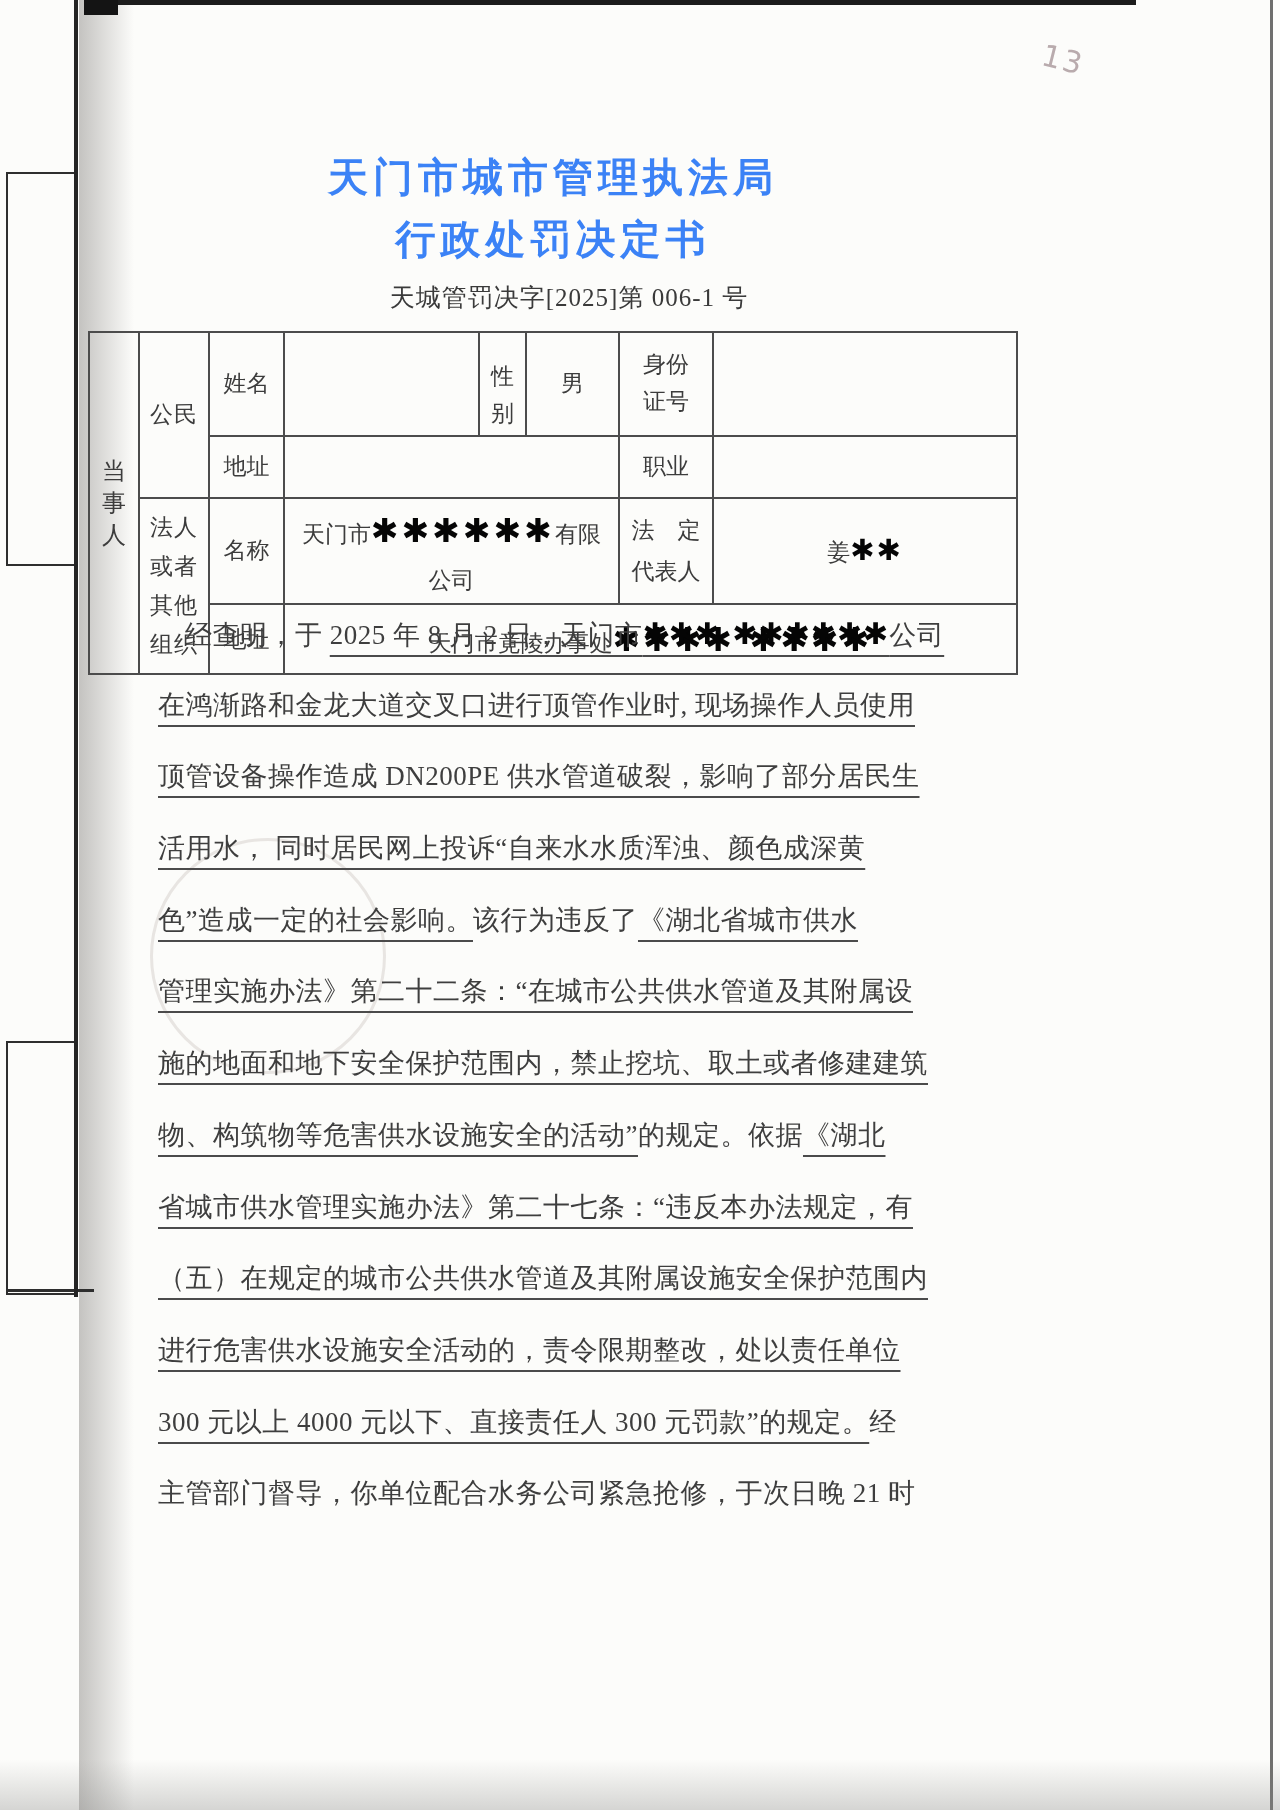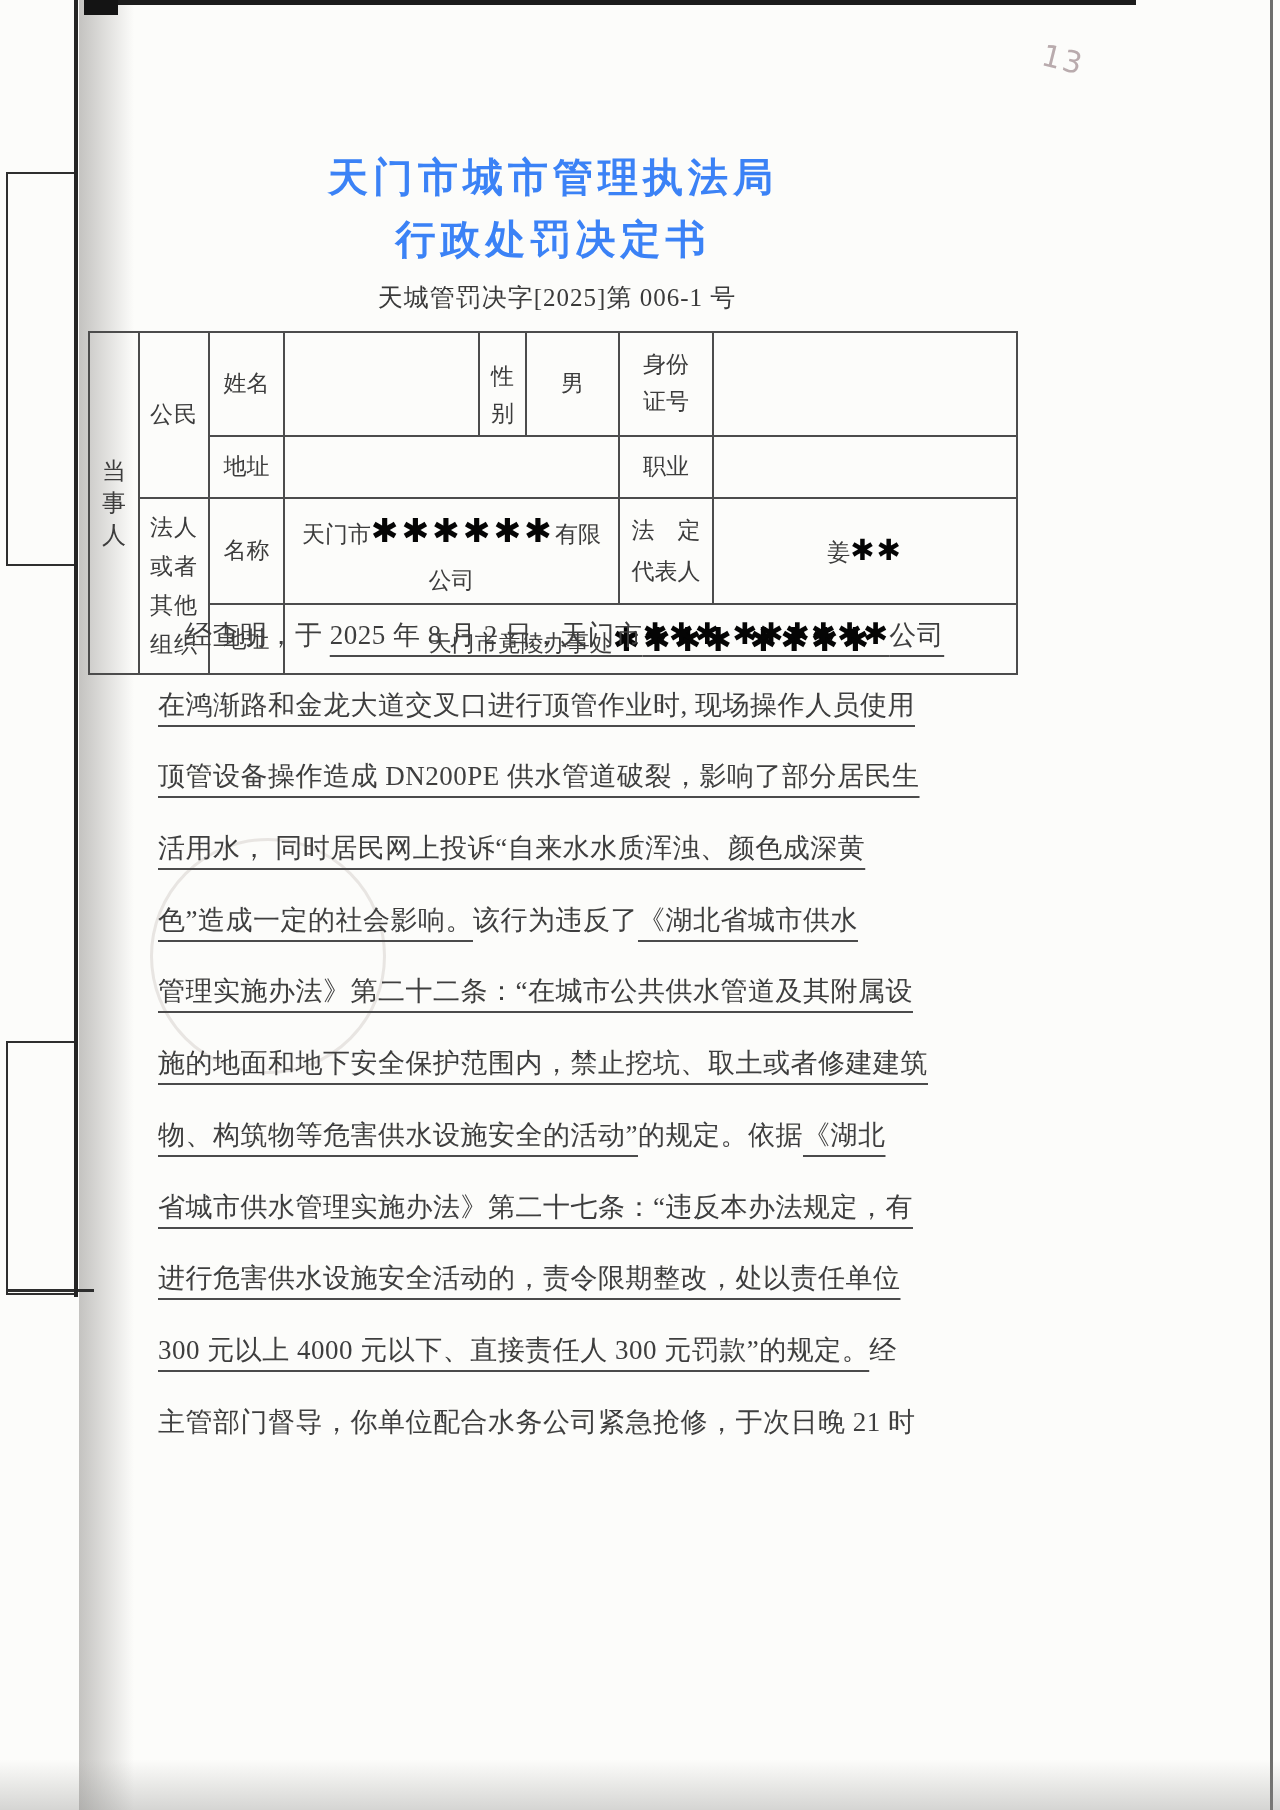--- a/index.html
+++ b/index.html
@@ -28,21 +28,21 @@
     border:3px solid rgba(165,152,140,.22);border-radius:50%;}
   .hand-number{position:absolute;left:1042px;top:42px;
     font-family:"DejaVu Sans", sans-serif;font-size:30px;color:#b9abad;
     transform:rotate(14deg);letter-spacing:2px;}
   
   .content{position:absolute;left:88px;top:0;width:930px;}
   .title{position:absolute;left:0;width:100%;text-align:center;
     font-weight:bold;color:#3b82f6;font-size:40px;letter-spacing:5px;}
   .title.t1{top:150px;}
   .title.t2{top:212px;}
-  .docno{position:absolute;left:4px;top:281px;width:100%;text-align:center;
+  .docno{position:absolute;left:16px;top:281px;width:100%;text-align:center;
     font-size:25px;letter-spacing:1px;color:#3a3a3a;}
   
   table.party{position:absolute;left:0;top:331px;border-collapse:collapse;
     table-layout:fixed;width:928px;font-size:23px;color:#3c3c3c;}
   table.party td{border:2px solid #4c4c4c;text-align:center;vertical-align:middle;
     padding:2px;overflow:hidden;}
   td.vparty div{display:flex;flex-direction:column;justify-content:space-evenly;
     height:240px;font-size:24px;}
   td.grp{letter-spacing:1px;margin-left:22px;}
   .wrapnarrow{display:inline-block;width:2.4em;line-height:1.6;}
@@ -147,19 +147,20 @@
     <div class="body-text">
         <div class="bline indent"><span class="">经查明，于 </span><span class="u">2025 年 8 月 2 日，天门市</span><span class="u stars">✱✱✱ ✱✱✱✱✱✱</span><span class="u">公司</span></div>
         <div class="bline"><span class="u">在鸿渐路和金龙大道交叉口进行顶管作业时, 现场操作人员使用</span></div>
         <div class="bline"><span class="u">顶管设备操作造成 DN200PE 供水管道破裂，影响了部分居民生</span></div>
         <div class="bline"><span class="u">活用水， 同时居民网上投诉“自来水水质浑浊、颜色成深黄</span></div>
         <div class="bline"><span class="u">色”造成一定的社会影响。</span><span class="">该行为违反了</span><span class="u">《湖北省城市供水</span></div>
         <div class="bline"><span class="u">管理实施办法》第二十二条：“在城市公共供水管道及其附属设</span></div>
         <div class="bline"><span class="u">施的地面和地下安全保护范围内，禁止挖坑、取土或者修建建筑</span></div>
         <div class="bline"><span class="u">物、构筑物等危害供水设施安全的活动”</span><span class="">的规定。依据</span><span class="u">《湖北</span></div>
         <div class="bline"><span class="u">省城市供水管理实施办法》第二十七条：“违反本办法规定，有</span></div>
+        <div class="bline"><span class="u">（五）在规定的城市公共供水管道及其附属设施安全保护范围内</span></div>
         <div class="bline"><span class="u">进行危害供水设施安全活动的，责令限期整改，处以责任单位</span></div>
         <div class="bline"><span class="u">300 元以上 4000 元以下、直接责任人 300 元罚款”的规定。</span><span class="">经</span></div>
         <div class="bline"><span class="">主管部门督导，你单位配合水务公司紧急抢修，于次日晚 21 时</span></div>
       </div>
 
   </div>
 </div>
 
 </body></html>

